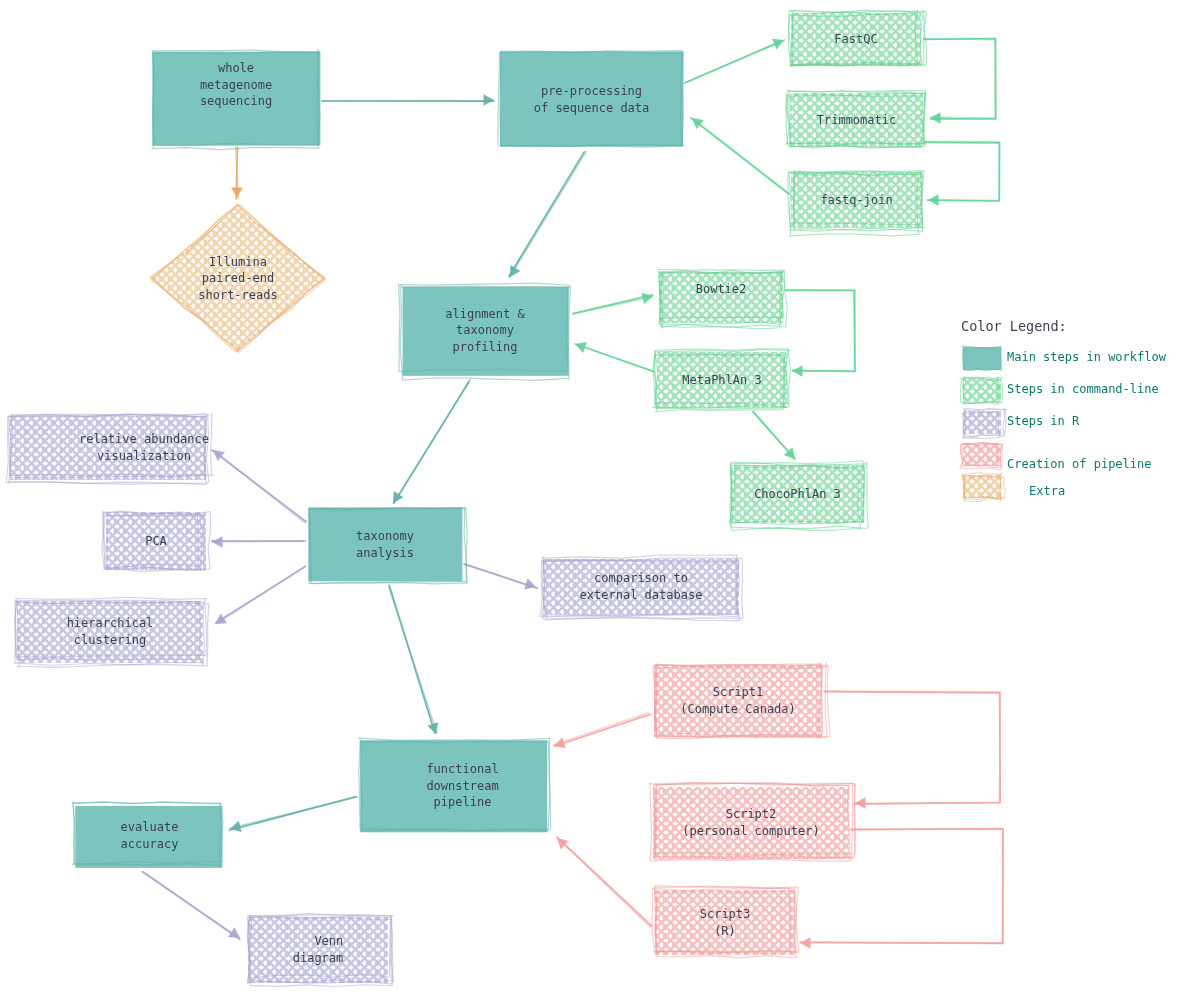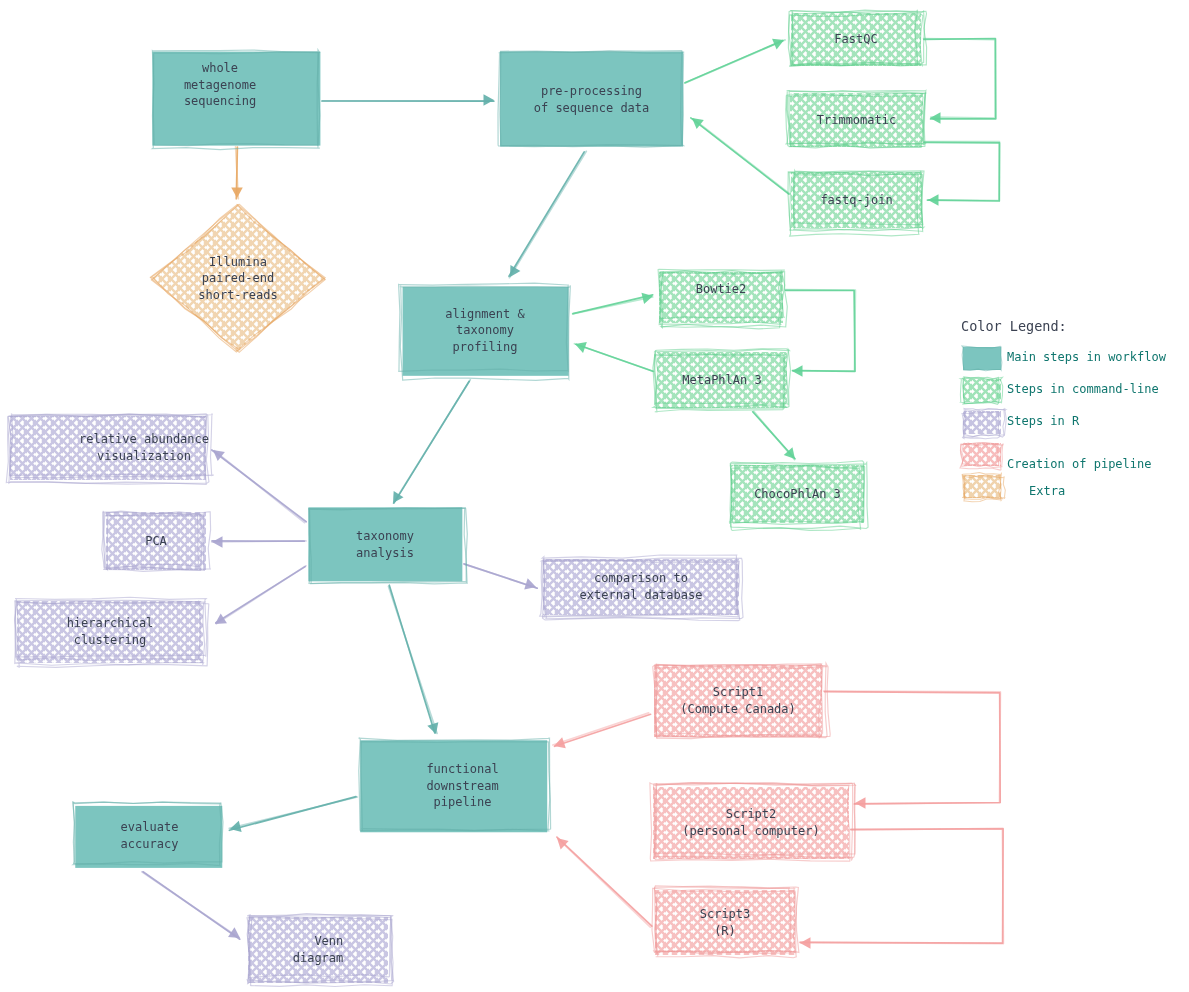--- a/index.html
+++ b/index.html
@@ -303,21 +303,21 @@
 
   <div class="legend-title">Color Legend:</div>
   <div id="legend-labels">
       <div class="legend-label" style="top: 349.5px;">Main steps in workflow</div>
       <div class="legend-label" style="top: 381.5px;">Steps in command-line</div>
       <div class="legend-label" style="top: 413.5px;">Steps in R</div>
       <div class="legend-label" style="top: 441px; margin-top: 16px;">Creation of pipeline</div>
       <div class="legend-label" style="top: 484px; margin-left: 22px;">Extra</div>
     </div>
   <div id="node-labels">
-      <div class="nodelabel" style="left: 136px; top: 51px; width: 168px; height: 68px;">whole
+      <div class="nodelabel" style="left: 152px; top: 51px; width: 168px; height: 68px;">whole
 metagenome
 sequencing</div>
       <div class="nodelabel" style="left: 500px; top: 52px; width: 183px; height: 95px;">pre-processing
 of sequence data</div>
       <div class="nodelabel" style="left: 152px; top: 206px; width: 172px; height: 145px;">Illumina
 paired-end
 short-reads</div>
       <div class="nodelabel" style="left: 791px; top: 13px; width: 130px; height: 53px;">FastQC</div>
       <div class="nodelabel" style="left: 790px; top: 93px; width: 133px; height: 54px;">Trimmomatic</div>
       <div class="nodelabel" style="left: 791px; top: 172px; width: 131px; height: 56px;">fastq-join</div>

